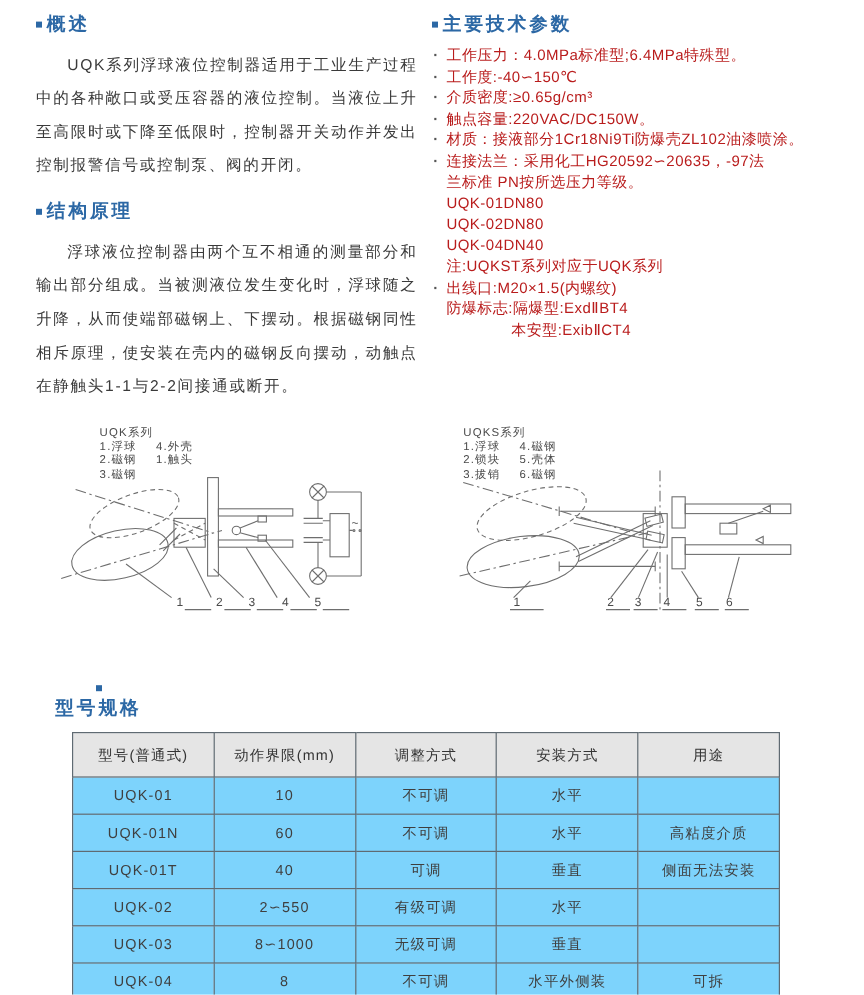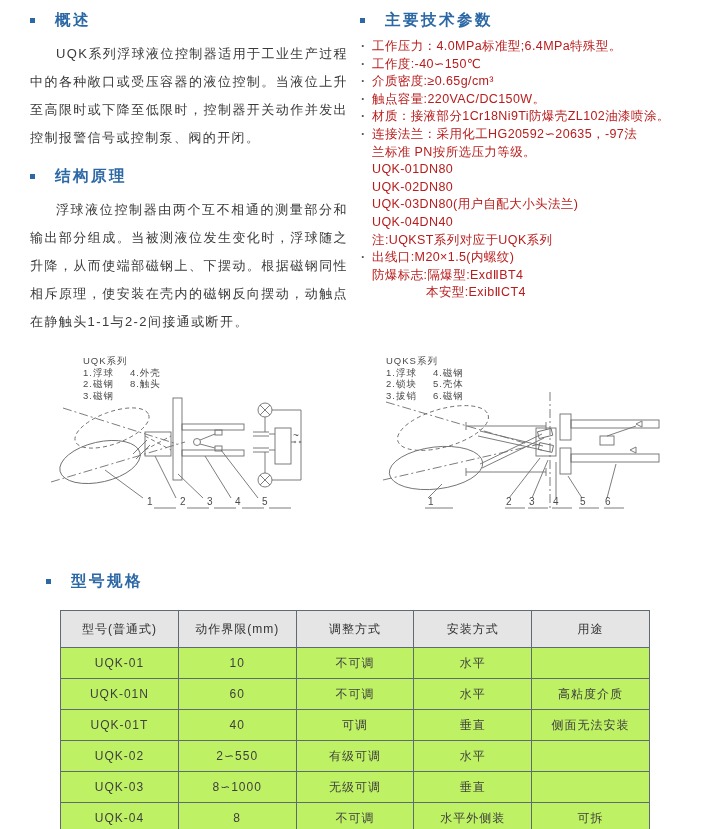--- a/index.html
+++ b/index.html
@@ -2,21 +2,21 @@
 <html><head>
 <meta charset="utf-8">
 <style>
   html,body { margin:0; padding:0; background:#ffffff; }
   .page {
     position:relative; width:720px; height:829px; background:#fff;
     font-family:"Liberation Sans","DejaVu Sans",sans-serif;
     color:#3d3d3d; overflow:hidden;
   }
   
-  .sec-head { display:flex; align-items:center; gap:20px;
+  .sec-head { display:flex; align-items:center; gap:4px;
     color:#2c68a5; font-size:15.5px; font-weight:bold; letter-spacing:2.5px; }
   .bullet-sq { width:5px; height:5px; background:#2c68a5; flex:0 0 auto; }
   
   .col-left { position:absolute; left:30px; top:10px; width:318px; }
   .para { margin:9px 0 0 0; font-size:13px; line-height:28px;
     text-align:justify; text-indent:2em; letter-spacing:1.4px; color:#3a3a3a; }
   .head-2 { margin-top:14px; }
   
   .col-right { position:absolute; left:360px; top:10px; width:356px; }
   .param-list { margin-top:7px; }
@@ -30,27 +30,27 @@
   .fig-left  { left:45px;  width:302px; }
   .fig-right { left:378px; width:312px; }
   .fig-legend { position:absolute; top:5px; font-size:9.5px; line-height:11.5px;
     color:#4a4a4a; letter-spacing:1px; }
   .fig-left  .fig-legend { left:38px; }
   .fig-right .fig-legend { left:8px; }
   .legend-grid { display:grid; grid-auto-flow:column;
     grid-template-rows:repeat(3,11.5px); column-gap:16px; width:max-content; }
   .fig svg { position:absolute; left:0; top:34px; }
   
-  .spec-head { position:absolute; left:46px; top:571px; }
+  .spec-head { position:absolute; left:46px; top:571px;flex-direction:column; }
   .spec-table { position:absolute; left:60px; top:610px; width:590px;
     border-collapse:collapse; table-layout:fixed; font-size:12px;
     letter-spacing:1px; color:#3f3f3f; }
   .spec-table th { background:#e5e5e5; height:34px; font-weight:normal;
     border:1px solid #5f6a72; text-align:center; color:#333; }
-  .spec-table td { height:28px; border:1px solid #5f6a72; text-align:center; background:#bef264; }
+  .spec-table td { height:28px; border:1px solid #5f6a72; text-align:center; background:#7dd3fc; }
   
   .dwg line, .dwg path, .dwg ellipse, .dwg circle, .dwg rect, .dwg polyline
     { stroke:#6e6e6e; stroke-width:0.9; fill:none; }
   .dwg .hatch { stroke:#6e6e6e; }
   .dwg text { fill:#4a4a4a; font-size:10px; stroke:none;
     font-family:"Liberation Sans","DejaVu Sans",sans-serif; }
   .dash { stroke-dasharray:4 3; }
   .dashdot { stroke-dasharray:9 3 2 3; stroke-width:0.7; }
   .thin { stroke-width:0.7; }
 </style>
@@ -81,40 +81,39 @@
     <div class="param-list">
       <div class="pl b">工作压力：4.0MPa标准型;6.4MPa特殊型。</div>
       <div class="pl b">工作度:-40∽150℃</div>
       <div class="pl b">介质密度:≥0.65g/cm³</div>
       <div class="pl b">触点容量:220VAC/DC150W。</div>
       <div class="pl b">材质：接液部分1Cr18Ni9Ti防爆壳ZL102油漆喷涂。</div>
       <div class="pl b">连接法兰：采用化工HG20592∽20635，-97法</div>
       <div class="pl">兰标准  PN按所选压力等级。</div>
       <div class="pl">UQK-01DN80</div>
       <div class="pl">UQK-02DN80</div>
-      <div class="pl">UQK-03DN80(用户自配大小头法兰)</div>
       <div class="pl">UQK-04DN40</div>
       <div class="pl">注:UQKST系列对应于UQK系列</div>
       <div class="pl b">出线口:M20×1.5(内螺纹)</div>
       <div class="pl">防爆标志:隔爆型:ExdⅡBT4</div>
       <div class="pl ind">本安型:ExibⅡCT4</div>
     </div>
   </div>
 
   <div class="diagrams">
 
     <div class="fig fig-left">
       <div class="fig-legend">
         <div>UQK系列</div>
         <div class="legend-grid">
           <span>1.浮球</span>
           <span>2.磁钢</span>
           <span>3.磁钢</span>
           <span>4.外壳</span>
-          <span>8.触头</span>
+          <span>1.触头</span>
         </div>
       </div>
       <svg class="dwg" width="302" height="160" viewBox="0 0 302 160">
         <defs>
           <pattern id="hL" width="5" height="5" patternUnits="userSpaceOnUse" patternTransform="rotate(45)">
             <line x1="0" y1="0" x2="0" y2="5" class="hatch"></line>
           </pattern>
         </defs>
 
         <line class="dashdot" x1="18" y1="24" x2="132" y2="60"></line>

